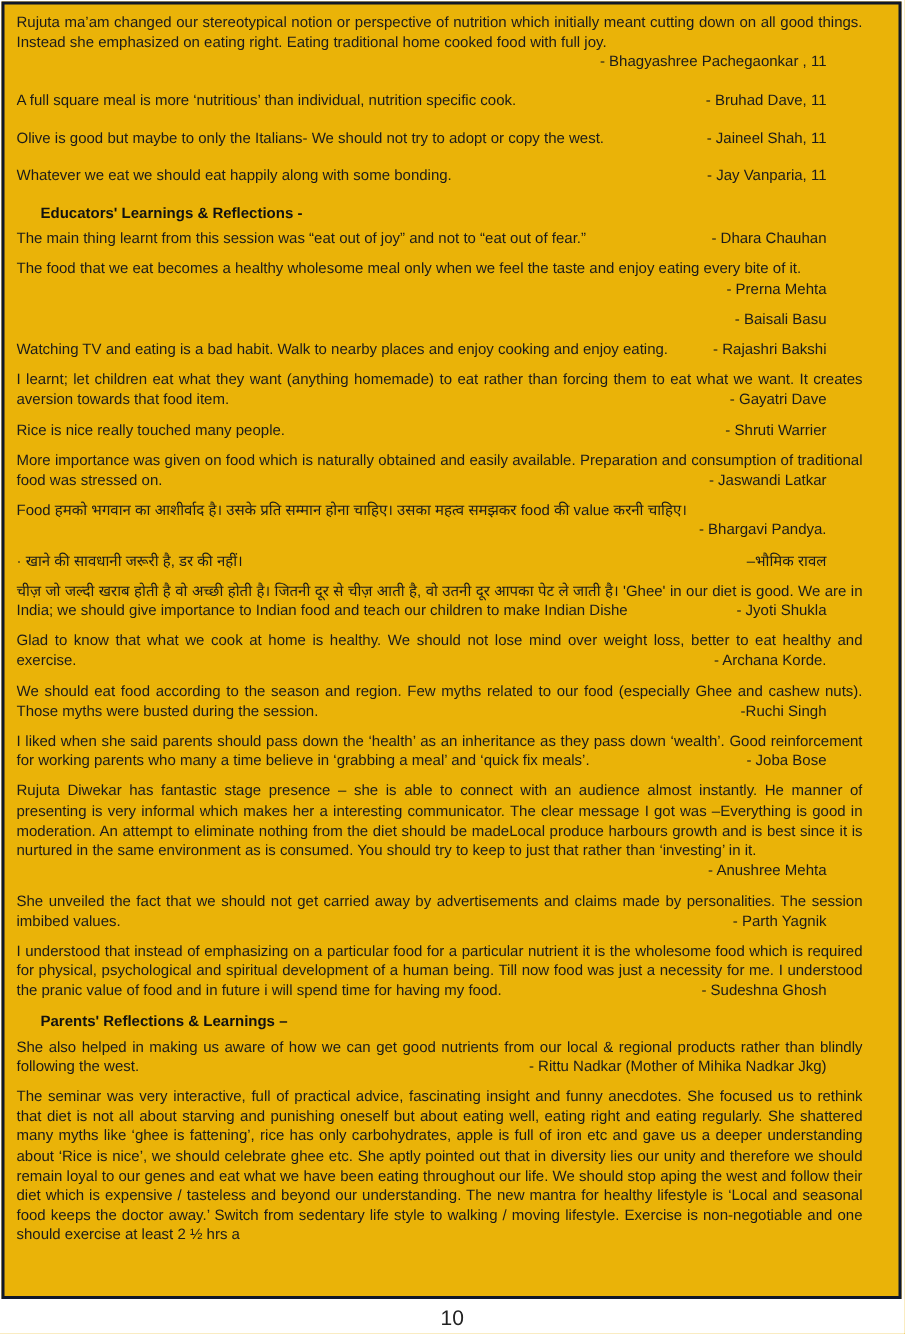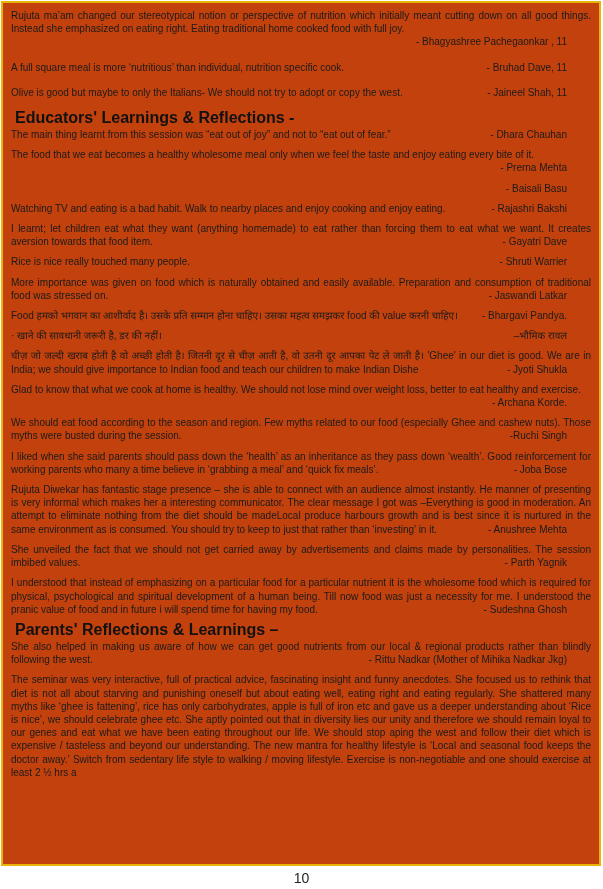--- a/index.html
+++ b/index.html
@@ -7,32 +7,32 @@
     width:603px;height:889px;
     background:#ffffff;
     font-family:"Liberation Sans","DejaVu Sans",sans-serif;
     color:#1b1b1b;
     position:relative;
     overflow:hidden;
   }
   .sheet{position:absolute;inset:0;background:#fff;}
   .border-box{
     position:absolute;left:1px;top:1px;width:600px;height:865px;
-    border:2px solid #eab308;
+    border:2px solid #0f172a;
     box-sizing:border-box;
-    padding:6px 8px 0 8px;
+    padding:6px 24px 0 8px;
     overflow:hidden;
-    background:#c2410c;
+    background:#eab308;
   }
   .section{margin:0;}
   .section-header{
     font-weight:bold;
-    font-size:16px;
+    font-size:10px;
     line-height:13px;
-    margin:3px 0 4px 4px;
+    margin:3px 0 4px 16px;
     color:#111;
   }
   .quote{
     font-size:10px;
     line-height:13.2px;
     text-align:justify;
     overflow:hidden; 
     color:#1b1b1b;
   }
   .section-0 .quote{margin-bottom:12px;}
@@ -56,20 +56,21 @@
 </head>
 <body>
 
 <div class="sheet">
   <div class="border-box">
     <div id="sections">
         <div class="section section-0">
           <div class="quote"><span class="qtext">Rujuta ma’am changed our stereotypical notion or perspective of nutrition which initially meant cutting down on all good things. Instead she emphasized on eating right. Eating traditional home cooked food with full joy.</span><span class="attr">- Bhagyashree Pachegaonkar , 11</span></div>
           <div class="quote"><span class="qtext">A full square meal is more ‘nutritious’ than individual, nutrition specific cook.</span><span class="attr">- Bruhad Dave, 11</span></div>
           <div class="quote"><span class="qtext">Olive is good but maybe to only the Italians- We should not try to adopt or copy the west.</span><span class="attr">- Jaineel Shah, 11</span></div>
+          <div class="quote"><span class="qtext">Whatever we eat we should eat happily along with some bonding.</span><span class="attr">- Jay Vanparia, 11</span></div>
         </div>
         <div class="section section-1">
           <div class="section-header">Educators' Learnings &amp; Reflections -</div>
           <div class="quote"><span class="qtext">The main thing learnt from this session was “eat out of joy” and not to “eat out of fear.”</span><span class="attr">- Dhara Chauhan</span></div>
           <div class="quote"><span class="qtext">The food that we eat becomes a healthy wholesome meal only when we feel the taste and enjoy eating every bite of it.</span><span class="attr">- Prerna Mehta</span></div>
           <div class="quote"><span class="attr">- Baisali Basu</span></div>
           <div class="quote"><span class="qtext">Watching TV and eating is a bad habit. Walk to nearby places and enjoy cooking and enjoy eating.</span><span class="attr">- Rajashri Bakshi</span></div>
           <div class="quote"><span class="qtext">I learnt; let children eat what they want (anything homemade) to eat rather than forcing them to eat what we want. It creates aversion towards that food item.</span><span class="attr">- Gayatri Dave</span></div>
           <div class="quote"><span class="qtext">Rice is nice really touched many people.</span><span class="attr">- Shruti Warrier</span></div>
           <div class="quote"><span class="qtext">More importance was given on food which is naturally obtained and easily available.  Preparation and consumption of traditional food was stressed on.</span><span class="attr">- Jaswandi Latkar</span></div>

